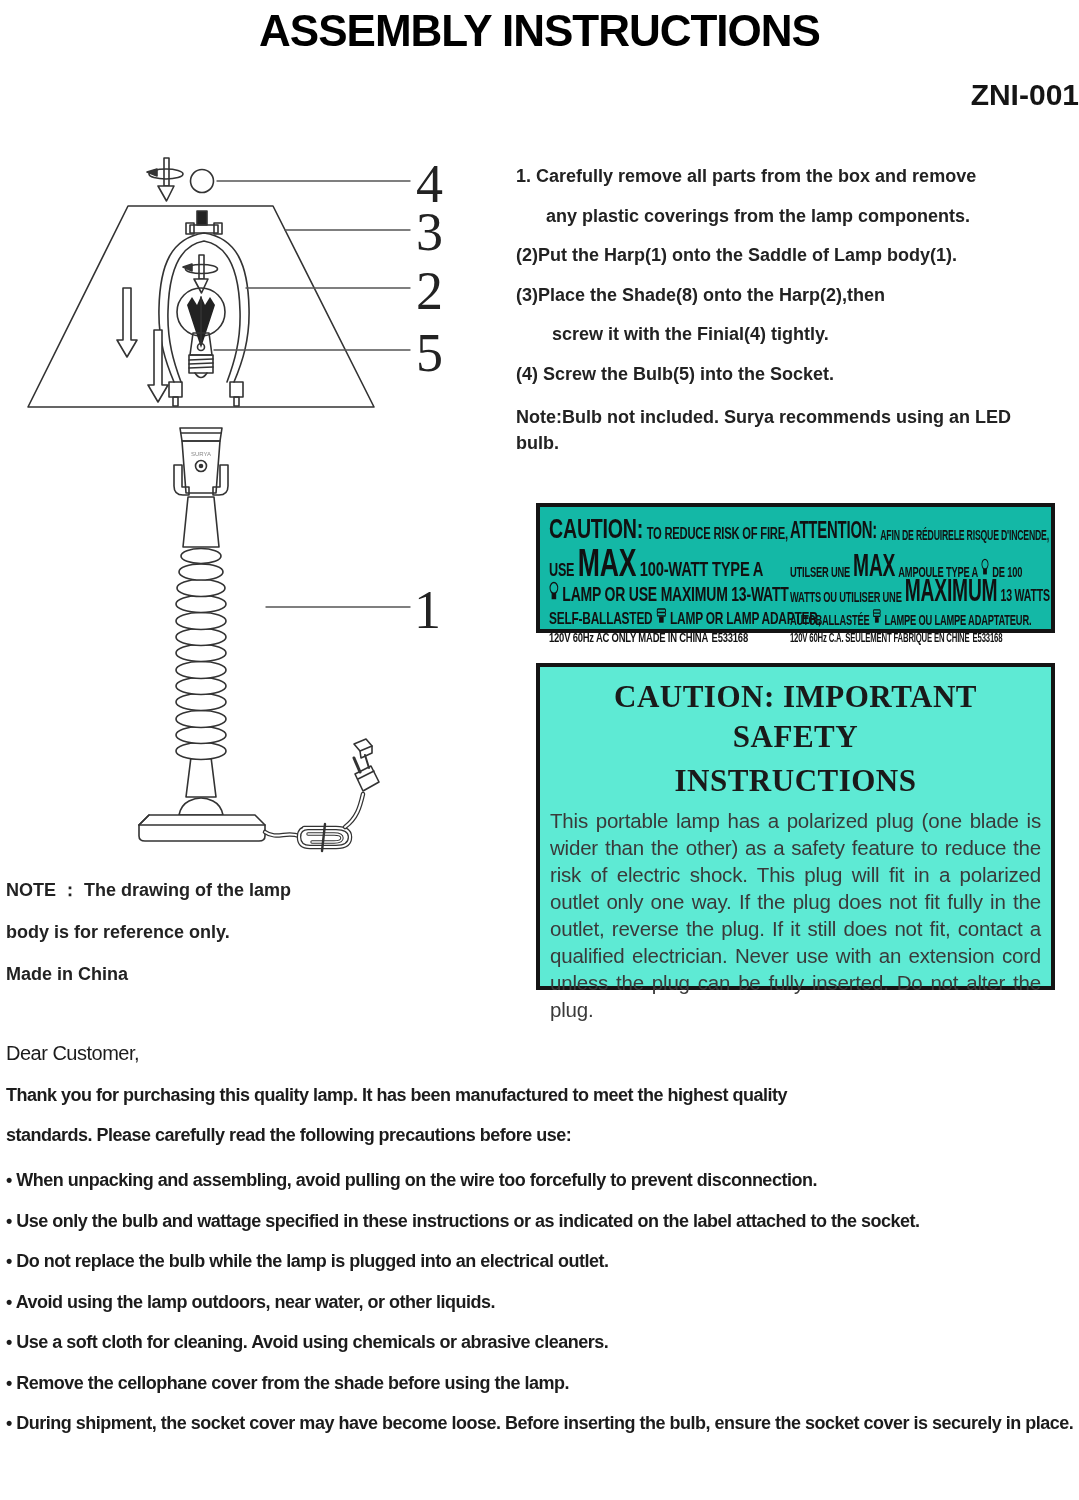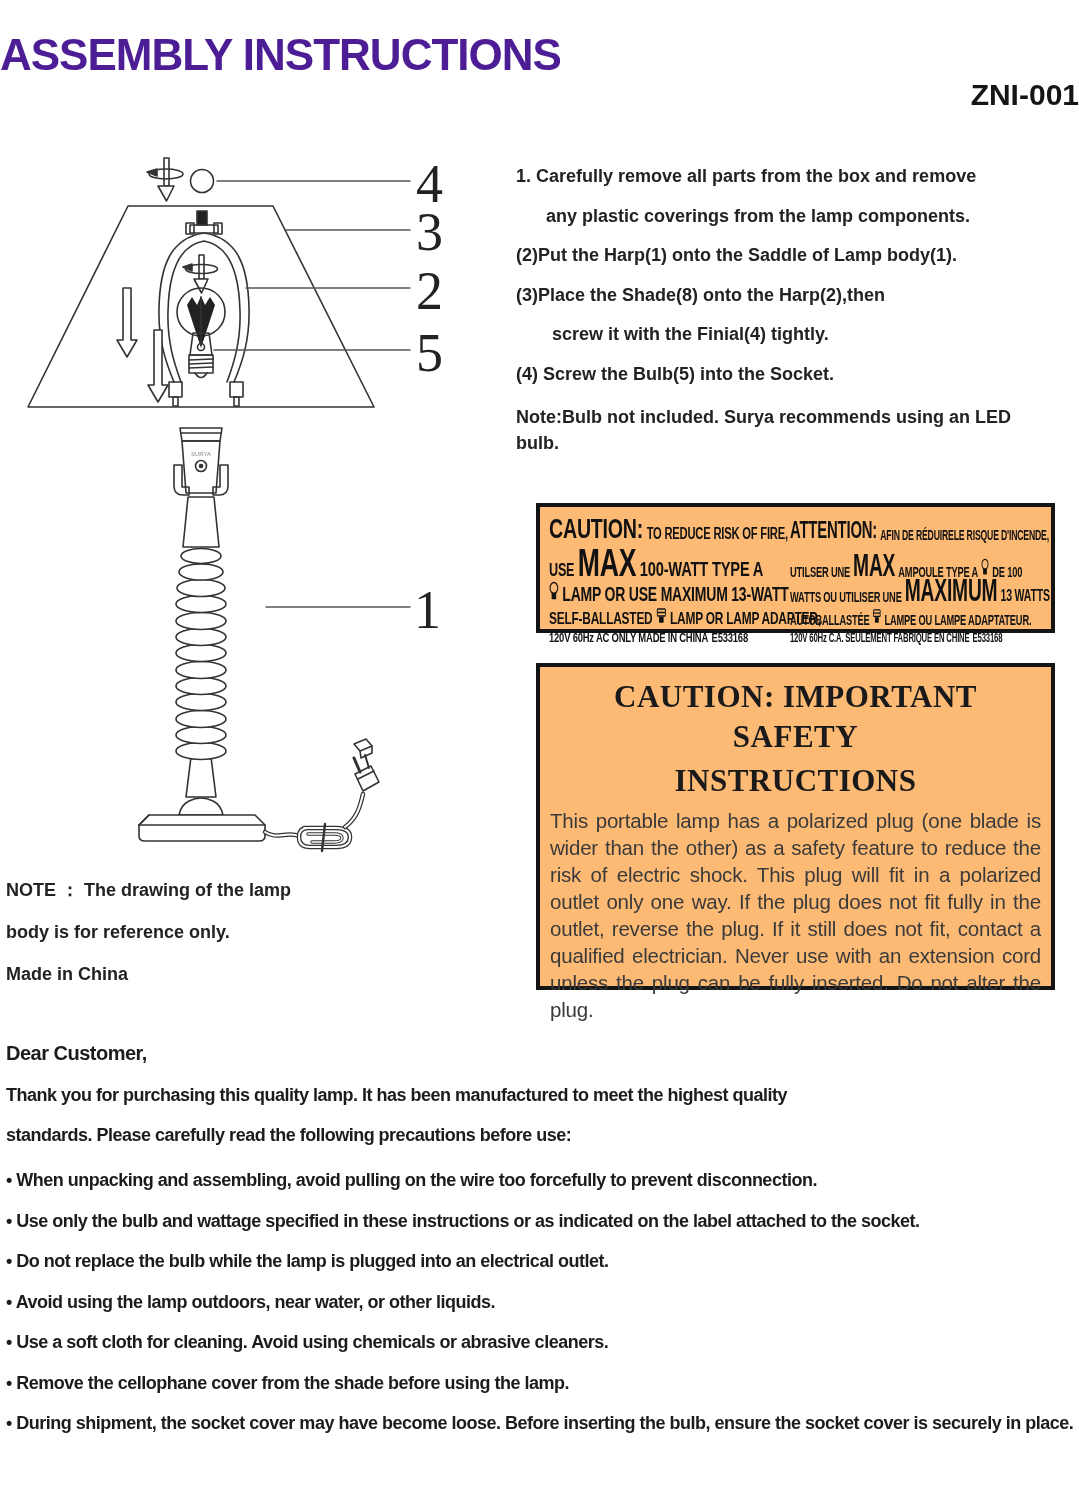--- a/index.html
+++ b/index.html
@@ -2,72 +2,72 @@
 <html><head>
 <meta charset="utf-8">
 <style>
   html,body{margin:0;padding:0;background:#888;}
   #page{
     position:relative;width:1079px;height:1500px;background:#ffffff;
     font-family:"Liberation Sans",sans-serif;color:#1f1f1f;overflow:hidden;
     margin:0 auto;
   }
   
-  .doc-title{position:absolute;top:6px;left:0;width:100%;text-align:left;
-    font-size:44px;font-weight:bold;letter-spacing:-1px;color:#4c1d95;margin-top:24px;}
+  .doc-title{position:absolute;top:6px;left:0;width:100%;text-align:center;
+    font-size:44px;font-weight:bold;letter-spacing:-1px;color:#000000;}
   .doc-model{position:absolute;top:78px;left:0;width:100%;text-align:right;
     font-size:30px;font-weight:bold;color:#151515;}
   
   .diagram{position:absolute;left:8px;top:145px;}
   .diagram path,.diagram ellipse,.diagram circle,.diagram rect,.diagram line,.diagram polygon{
     vector-effect:non-scaling-stroke;}
   .callout{font-family:"Liberation Serif",serif;font-size:54px;fill:#222;}
   
   .steps{position:absolute;left:516px;top:167px;width:548px;
     font-size:18px;font-weight:bold;line-height:19px;color:#222;}
   .steps p{margin:0 0 20.5px 0;}
   .steps p.indent{padding-left:30px;}
   .steps p.indent2{padding-left:36px;}
   .steps p.note{width:520px;line-height:26px;margin-top:4px;}
   
   .wlabel{position:absolute;left:536px;top:503px;width:519px;height:130px;
-    border:4px solid #141414;box-sizing:border-box;background:#fdba74;color:#111;}
+    border:4px solid #141414;box-sizing:border-box;background:#14b8a6;color:#111;}
   .wl-col{position:absolute;top:5px;white-space:nowrap;font-weight:bold;letter-spacing:-.3px;}
   .wl-en{left:9px;transform:scaleX(.70);transform-origin:0 0;}
   .wl-fr{left:250px;transform:scaleX(.62);transform-origin:0 0;}
   .wl-line{display:flex;align-items:flex-end;gap:5px;}
   .wl-en .l1{height:31px;} .wl-en .l2{height:37px;} .wl-en .l3{height:25px;}
   .wl-en .l4{height:23px;} .wl-en .l5{height:17px;}
   .wl-fr .l1{height:31px;} .wl-fr .l2{height:37px;} .wl-fr .l3{height:25px;}
   .wl-fr .l4{height:23px;} .wl-fr .l5{height:17px;}
   .cau-big{font-size:28px;line-height:28px;}
   .t16{font-size:16px;line-height:18px;} .t18{font-size:18px;line-height:20px;}
   .max-huge{font-size:38px;line-height:33px;}
   .t21{font-size:21px;line-height:22px;} .t20{font-size:20px;line-height:22px;}
   .t17{font-size:17px;line-height:19px;} .t13{font-size:13.5px;line-height:15px;}
   .att-big{font-size:24px;line-height:26px;}
   .t14{font-size:14px;line-height:16px;} .t15{font-size:15px;line-height:17px;}
   .max-fr{font-size:31px;line-height:28px;}
   .t12{font-size:12.5px;line-height:14px;}
   .bulb-ic{flex:0 0 auto;}
   
   .safety{position:absolute;left:536px;top:663px;width:519px;height:327px;
-    border:4px solid #141414;box-sizing:border-box;padding:8px 10px 0 10px;background:#fdba74;}
+    border:4px solid #141414;box-sizing:border-box;padding:8px 10px 0 10px;background:#5eead4;}
   .safety h2{margin:2px 0 0 0;text-align:center;font-family:"Liberation Serif",serif;
     font-size:31px;line-height:40px;font-weight:bold;color:#1a1a1a;letter-spacing:.5px;}
   .safety h3{margin:6px 0 8px 0;text-align:center;font-family:"Liberation Serif",serif;
     font-size:31px;line-height:36px;font-weight:bold;color:#1a1a1a;letter-spacing:.5px;}
   .safety .body{font-size:20.5px;line-height:27px;text-align:justify;color:#3a3a3a;
     letter-spacing:-.2px;}
   
   .note-block{position:absolute;left:6px;top:881px;font-size:18px;font-weight:bold;color:#222;}
   .note-block p{margin:0 0 23px 0;line-height:19px;}
   
   .customer{position:absolute;left:6px;top:1042px;width:1070px;color:#1c1c1c;}
-  .customer .salutation{font-size:20px;font-weight:bold;margin:0 0 22px 0;line-height:22px;}
+  .customer .salutation{font-size:20px;font-weight:normal;margin:0 0 22px 0;line-height:22px;}
   .customer p{font-size:18px;font-weight:bold;letter-spacing:-.5px;margin:0 0 21px 0;line-height:19px;}
   .customer p.bullet{margin:0 0 11px 0;line-height:29.5px;}
 </style>
 </head>
 <body>
 
 <div id="page">
 
   <div class="doc-title">ASSEMBLY INSTRUCTIONS</div>
   <div class="doc-model">ZNI-001</div>

